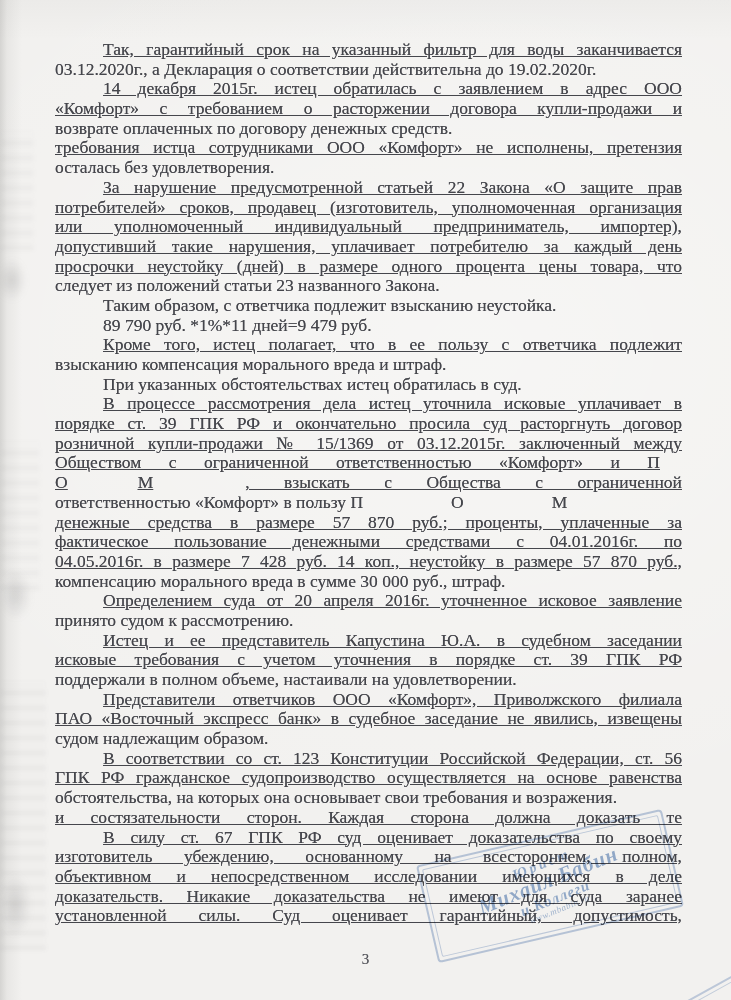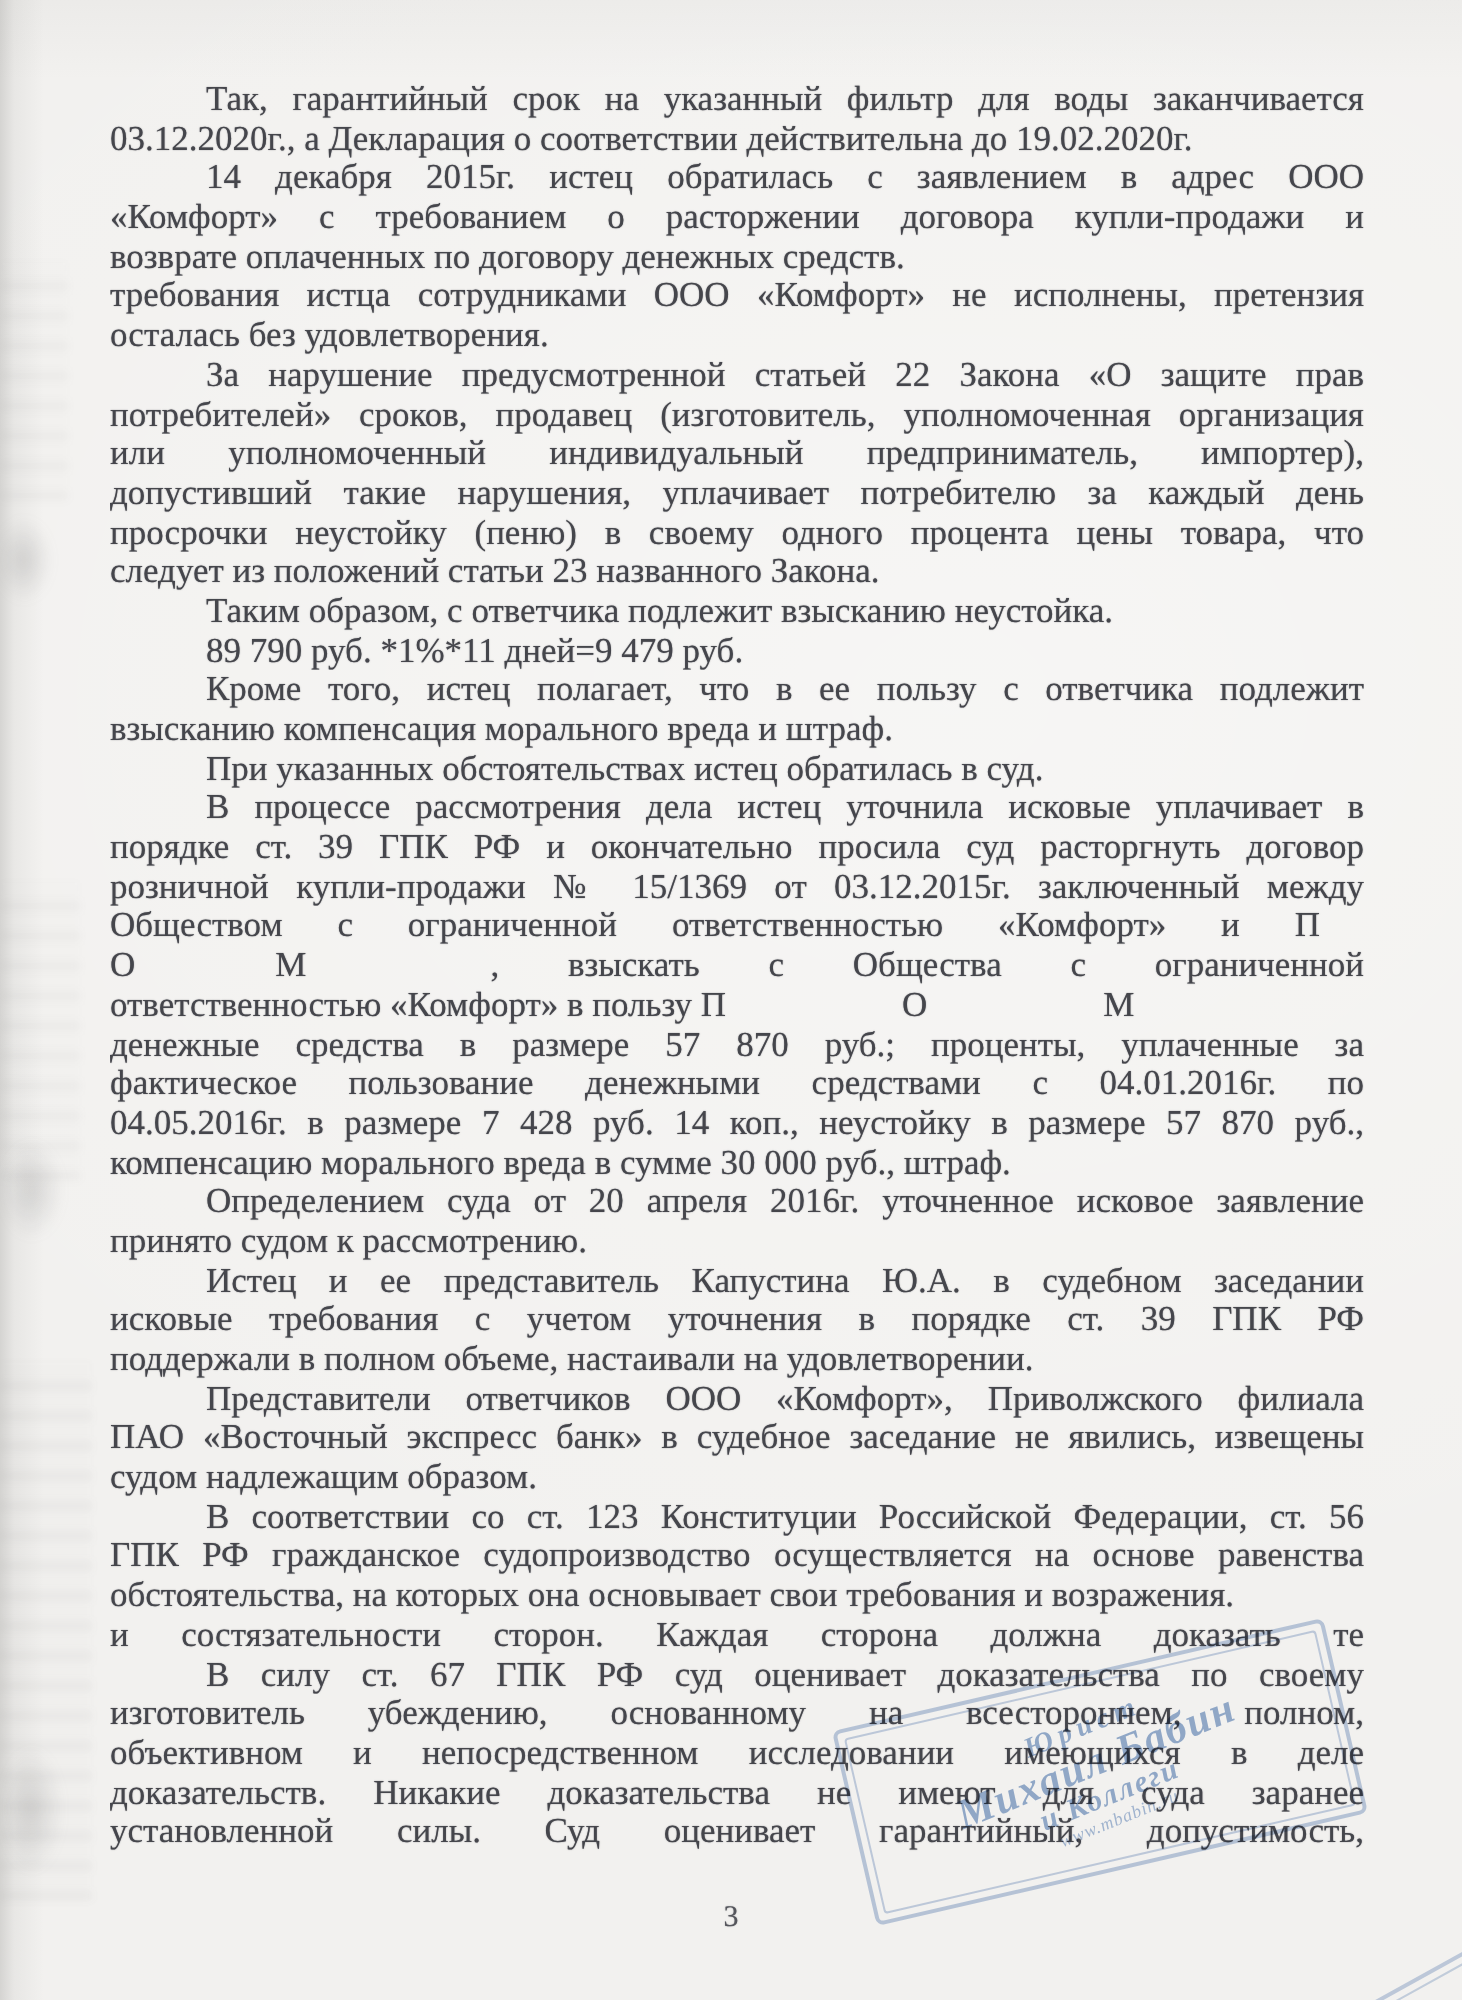--- a/index.html
+++ b/index.html
@@ -30,21 +30,21 @@
     position:absolute; left:55px; top:40px; width:627px;
     font-size:17.5px; color:#45464c;
     text-shadow:0 0 0.6px rgba(69,70,76,0.75);
     filter:blur(0.22px);
   }
   .paragraph { margin:0; }
   .line {
     height:19.7px; line-height:19.7px; overflow:hidden;
     text-align:justify; text-align-last:left; white-space:normal;
   }
-  .line.just { text-align-last:justify; }
+  .line.just { text-align-last:justify;text-decoration:underline; }
   .line.first { text-indent:48px; }
   .redact-gap { display:inline-block; height:2px; }
 
   .page-number {
     position:absolute; left:0; right:0; top:951px; text-align:center;
     font-size:15px; color:#55565c; text-shadow:0 0 0.6px rgba(85,86,92,0.7);
   }
 
   
   .stamp {
@@ -100,21 +100,21 @@
     </div>
     <div class="paragraph">
       <div class="line just">требования истца сотрудниками  ООО «Комфорт» не исполнены, претензия</div>
       <div class="line">осталась без удовлетворения.</div>
     </div>
     <div class="paragraph">
       <div class="line just first">За нарушение предусмотренной статьей 22 Закона «О защите прав</div>
       <div class="line just">потребителей» сроков, продавец (изготовитель, уполномоченная организация</div>
       <div class="line just">или уполномоченный индивидуальный предприниматель, импортер),</div>
       <div class="line just">допустивший такие нарушения, уплачивает потребителю за каждый день</div>
-      <div class="line just">просрочки неустойку (пеню) в своему одного процента цены товара, что</div>
+      <div class="line just">просрочки неустойку (дней) в размере одного процента цены товара, что</div>
       <div class="line">следует из положений статьи 23 названного Закона.</div>
     </div>
     <div class="paragraph">
       <div class="line first">Таким образом, с ответчика подлежит взысканию неустойка.</div>
     </div>
     <div class="paragraph">
       <div class="line first">89 790 руб. *1%*11 дней=9 479 руб.</div>
     </div>
     <div class="paragraph">
       <div class="line just first">Кроме того, истец полагает, что в ее пользу с ответчика подлежит</div>

